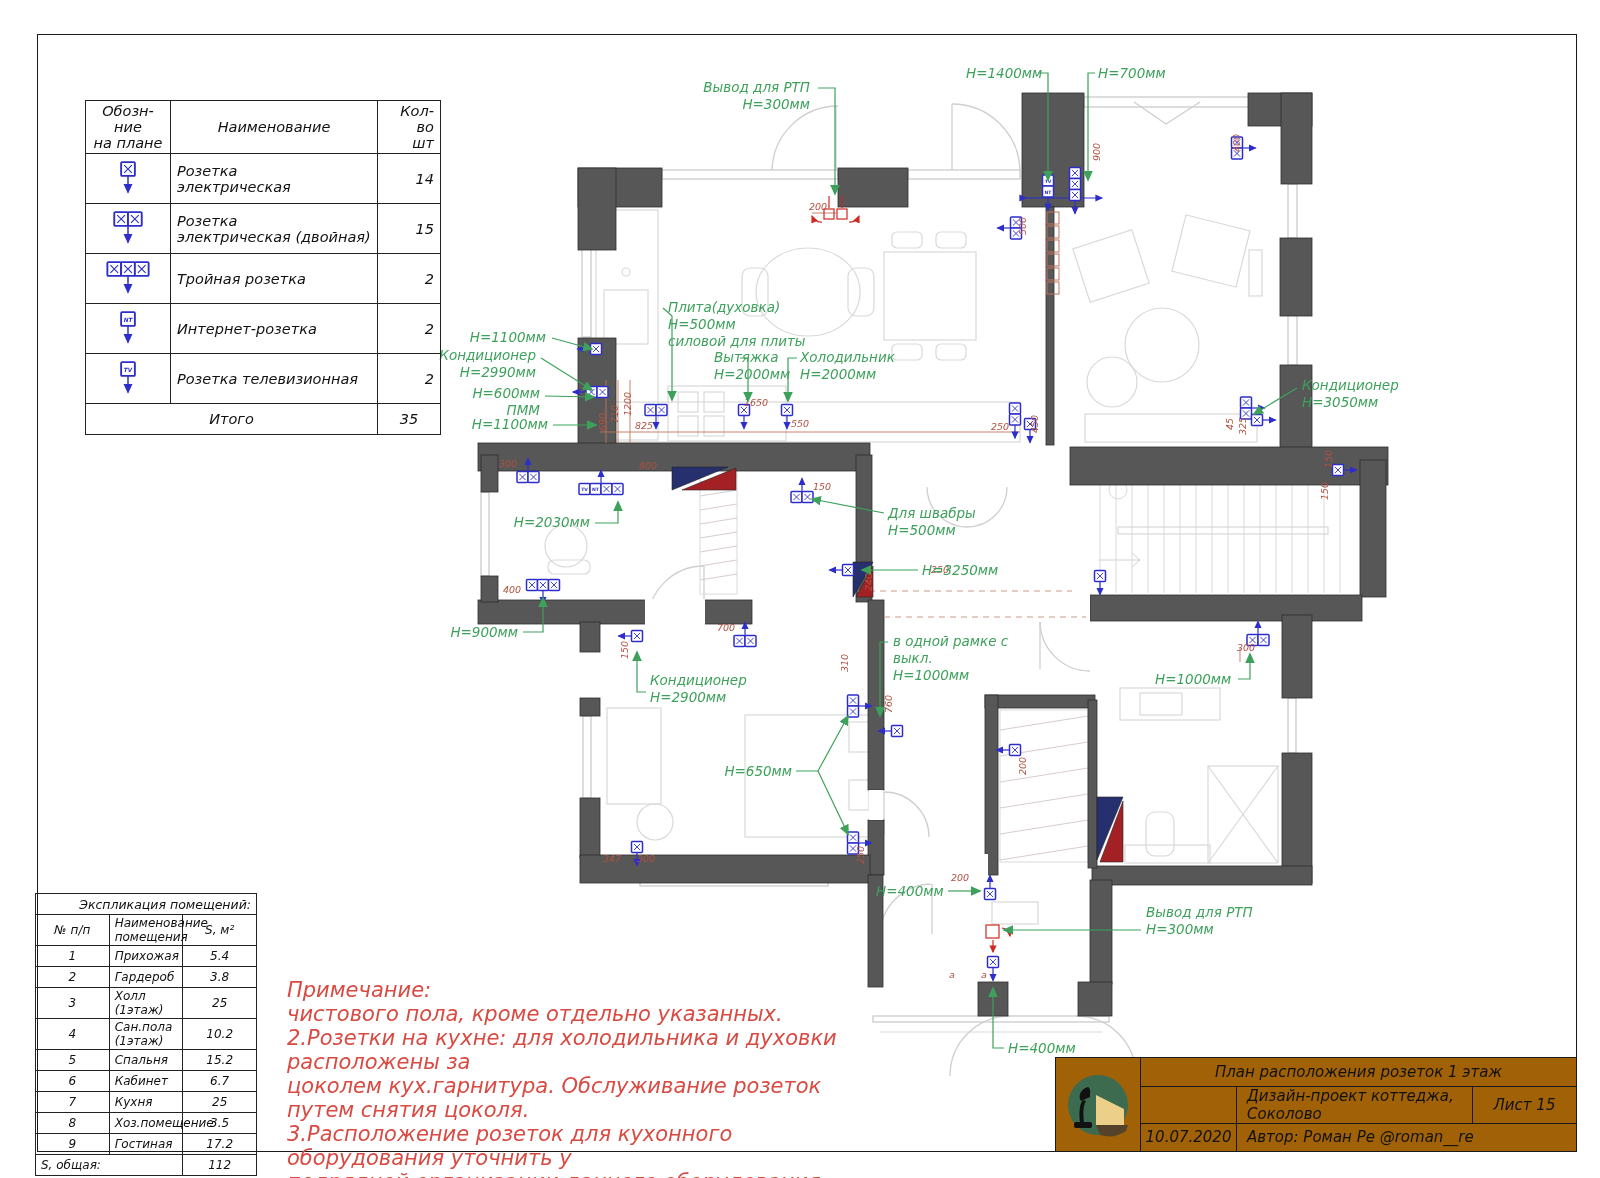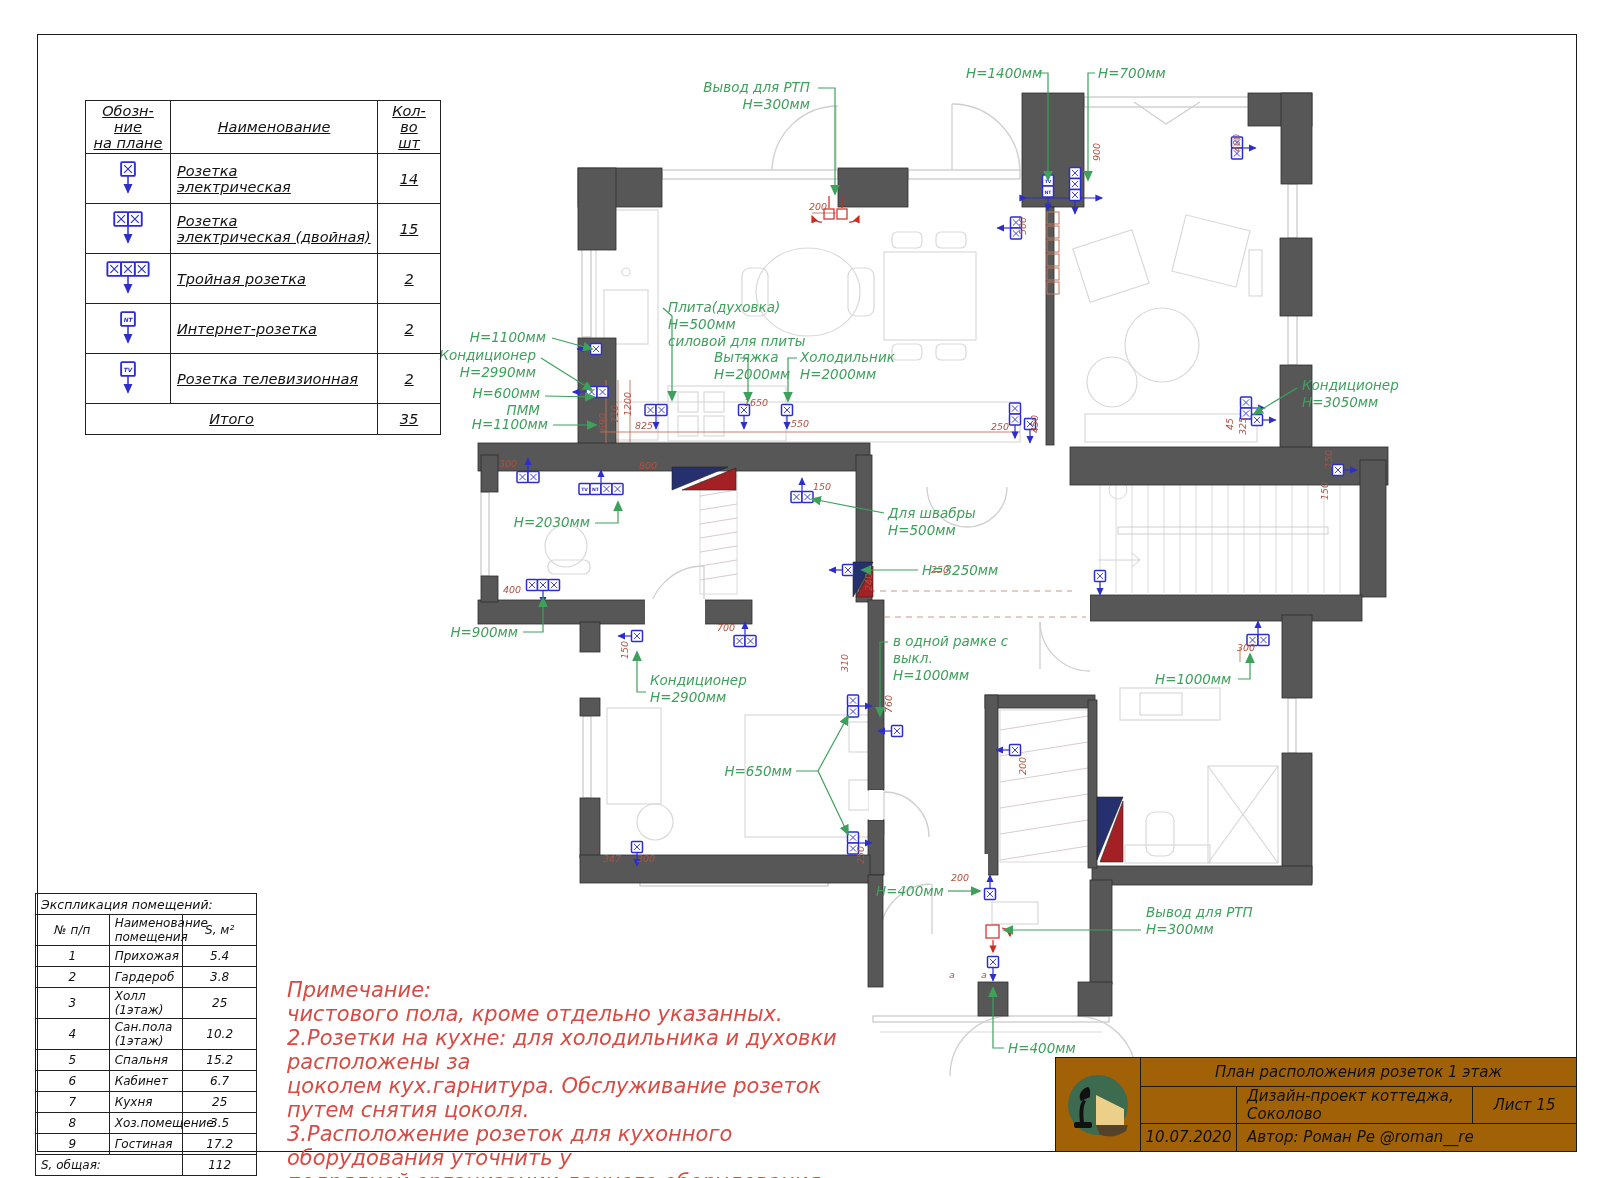--- a/index.html
+++ b/index.html
@@ -5,32 +5,32 @@
   html,body{margin:0;padding:0;background:#fff;width:1600px;height:1178px;overflow:hidden;
     font-family:"DejaVu Sans",sans-serif;}
   #sheet{position:relative;width:1600px;height:1178px;background:#fff;}
   #frame{position:absolute;left:37px;top:34px;width:1538px;height:1116px;border:1.6px solid #1a1a1a;}
   
   #spec{position:absolute;left:85px;top:100px;width:356px;}
   #spec .ttl{font-size:19px;font-style:italic;font-weight:bold;letter-spacing:.5px;color:#111;
     text-align:center;margin-bottom:22px;}
   #spec table{border-collapse:collapse;width:100%;table-layout:fixed;}
   #spec td,#spec th{border:1.4px solid #222;font-style:italic;color:#111;font-size:14.5px;
-    padding:2px 6px;vertical-align:middle;white-space:pre-line;font-weight:normal;text-decoration:underline;}
+    padding:2px 6px;vertical-align:middle;white-space:pre-line;font-weight:normal;}
   #spec th{font-size:14.5px;text-align:center;}
   #spec .c-sym{width:72px;text-align:center;}
-  #spec .c-qty{width:50px;text-align:center;}
+  #spec .c-qty{width:50px;text-align:right;}
   #spec .tot td{height:26px;text-align:center;}
   
   #rooms{position:absolute;left:35px;top:893px;width:222px;}
   #rooms table{border-collapse:collapse;width:100%;table-layout:fixed;}
   #rooms td,#rooms th{border:1.2px solid #222;font-style:italic;color:#111;font-size:12px;
     padding:1px 5px;font-weight:normal;}
   #rooms .hdr td{text-align:center;font-size:12px;}
-  #rooms .t td{text-align:left;font-size:12.5px;}
+  #rooms .t td{text-align:right;font-size:12.5px;}
   #rooms .c-n{width:34px;text-align:center;}
   #rooms .c-s{width:40px;text-align:center;}
   #rooms tr{height:21px;}
   
   #notes{position:absolute;left:287px;top:978px;width:570px;color:#d84a42;
     font-style:italic;font-size:21px;line-height:24px;}
   
   #tblock{position:absolute;left:1055px;top:1057px;width:522px;height:95px;border:1.6px solid #1a1a1a;
     display:flex;box-sizing:border-box;background:#a16207;}
   #tb-logo{width:84px;border-right:1.4px solid #1a1a1a;display:flex;align-items:center;justify-content:center;}

